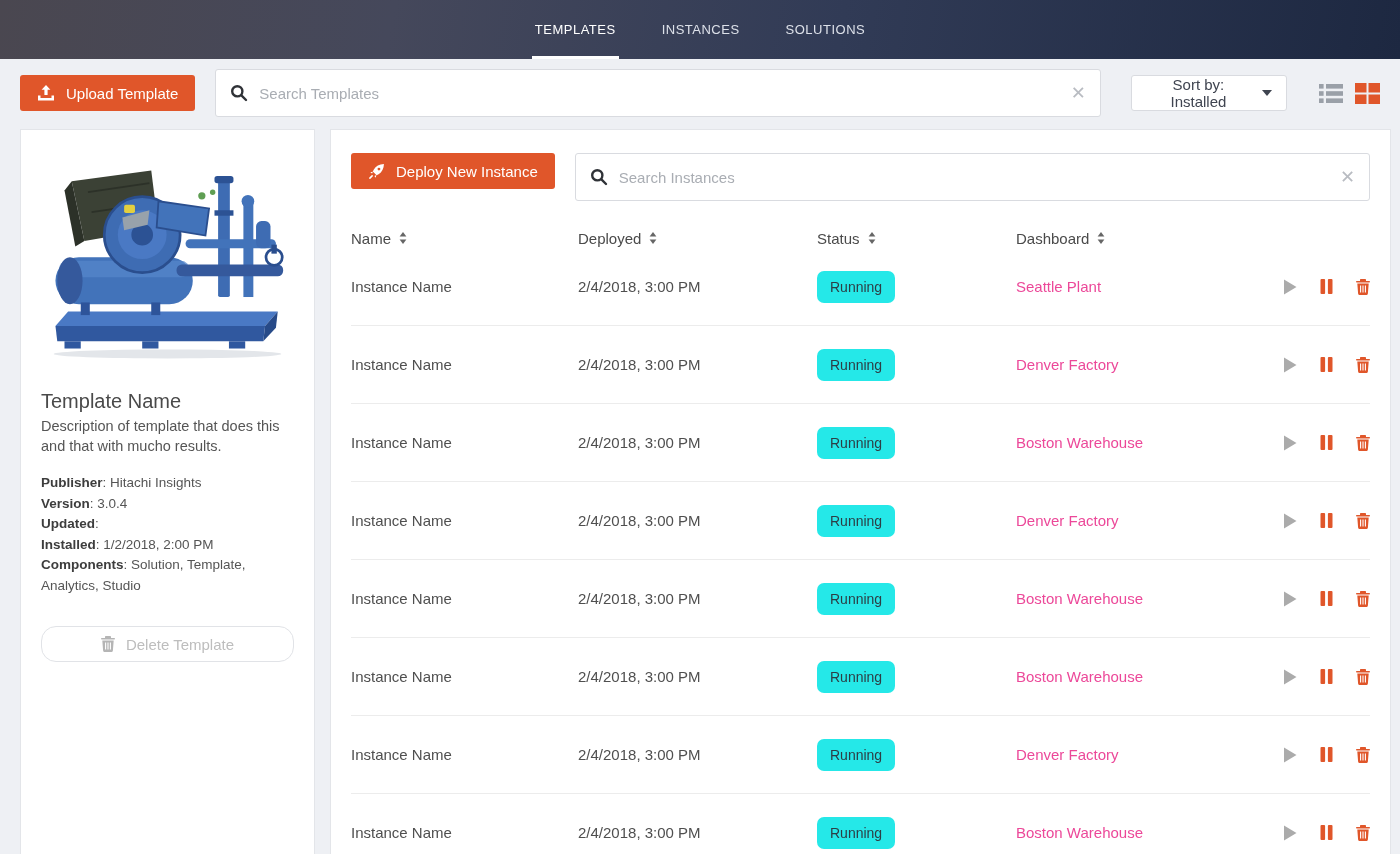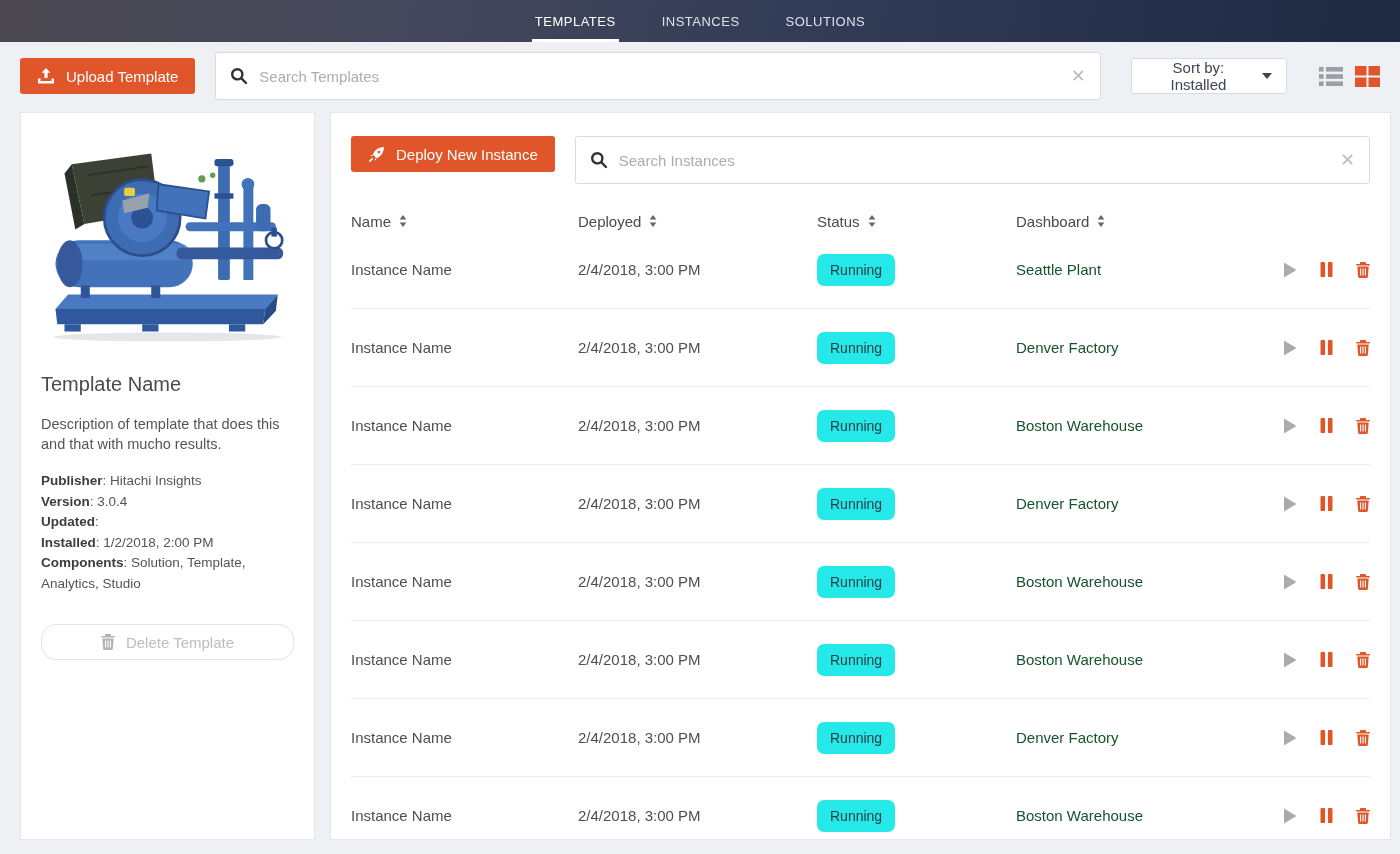--- a/index.html
+++ b/index.html
@@ -1,20 +1,20 @@
 <!DOCTYPE html>
 <html><head>
 <meta charset="utf-8">
 <style>
   * { box-sizing: border-box; }
   html,body { margin:0; width:1400px; height:854px; overflow:hidden;
     background:#eef0f4; font-family:"Liberation Sans","DejaVu Sans",sans-serif; }
 
   
-  .topnav { height:42px; display:flex; justify-content:center;
+  .topnav { height:59px; display:flex; justify-content:center;
     background:linear-gradient(100deg,#4a4750 0%,#45485b 28%,#313b56 60%,#1d2841 100%); }
   .tabs { display:flex; gap:40px; }
   .tab { display:flex; align-items:center; padding:3px 3px 0; color:#dde1e9;
     font-size:13px; letter-spacing:.5px; border-bottom:3px solid transparent; cursor:pointer; }
   .tab.active { color:#fff; border-bottom-color:#fff; }
 
   
   .toolbar { height:68px; display:flex; align-items:center; padding:0 20px; }
   .btn-primary { background:#e0562a; color:#fff; border:none; border-radius:3px;
     height:36px; display:inline-flex; align-items:center; gap:11px; padding:0 17px;
@@ -35,42 +35,42 @@
   .view-btn { background:none; border:none; padding:0; margin-left:12px;
     cursor:pointer; display:flex; }
 
   
   .content { display:flex; gap:15px; padding:0 20px; margin-top:2px; height:728px; }
 
   .template-card { width:295px; background:#fff; border:1px solid #e3e5e9;
     padding:6px 20px 0; flex:none; }
   .card-image { height:238px; display:flex; align-items:center; justify-content:center; }
   .template-name { font-size:20px; font-weight:400; color:#4a4a4a; margin:16px 0 0; }
-  .desc { font-size:14.5px; color:#555; line-height:20px; margin:18px 0 0; }
+  .desc { font-size:14.5px; color:#555; line-height:20px; margin:3px 0 0; }
   .meta { margin-top:17px; font-size:13.5px; color:#555; line-height:20.5px; }
   .meta b { color:#3d3d3d; }
   .delete-btn { margin-top:30px; width:100%; height:36px; background:#fff;
     border:1px solid #e1e3e7; border-radius:15px; color:#bdbdbd; font-size:15px;
     font-family:inherit; display:flex; align-items:center; justify-content:center;
     gap:11px; cursor:pointer; }
 
   .instances-panel { flex:1; background:#fff; border:1px solid #e3e5e9; padding:23px 20px 0; }
   .instances-toolbar { display:flex; gap:20px; }
   .instances-search { flex:1;align-items:center; }
 
   .thead { display:grid; grid-template-columns:227px 239px 199px 267px 1fr;
     align-items:center; margin-top:27px; height:20px; }
   .th { display:flex; align-items:center; gap:8px; font-size:15px; color:#4a4a4a;
     font-weight:500; cursor:pointer; }
   .row { display:grid; grid-template-columns:227px 239px 199px 267px 1fr;
     align-items:center; height:78px; border-bottom:1px solid #ececec;
     font-size:15px; color:#4f4f4f; }
   .badge { display:inline-block; background:#25e8e8; color:#2d3e45; border-radius:7px;
     padding:8px 13px; font-size:14px; }
-  .dash-link { color:#14532d; cursor:pointer; }
+  .dash-link { color:#ec4899; cursor:pointer; }
   .actions { display:flex; justify-content:flex-end; align-items:center; gap:23px; }
   .action-btn { display:flex; cursor:pointer; }
 </style>
 </head>
 <body>
 
 <header class="topnav">
   <nav class="tabs" id="tabs">
       <div class="tab active">TEMPLATES</div>
       <div class="tab">INSTANCES</div>

